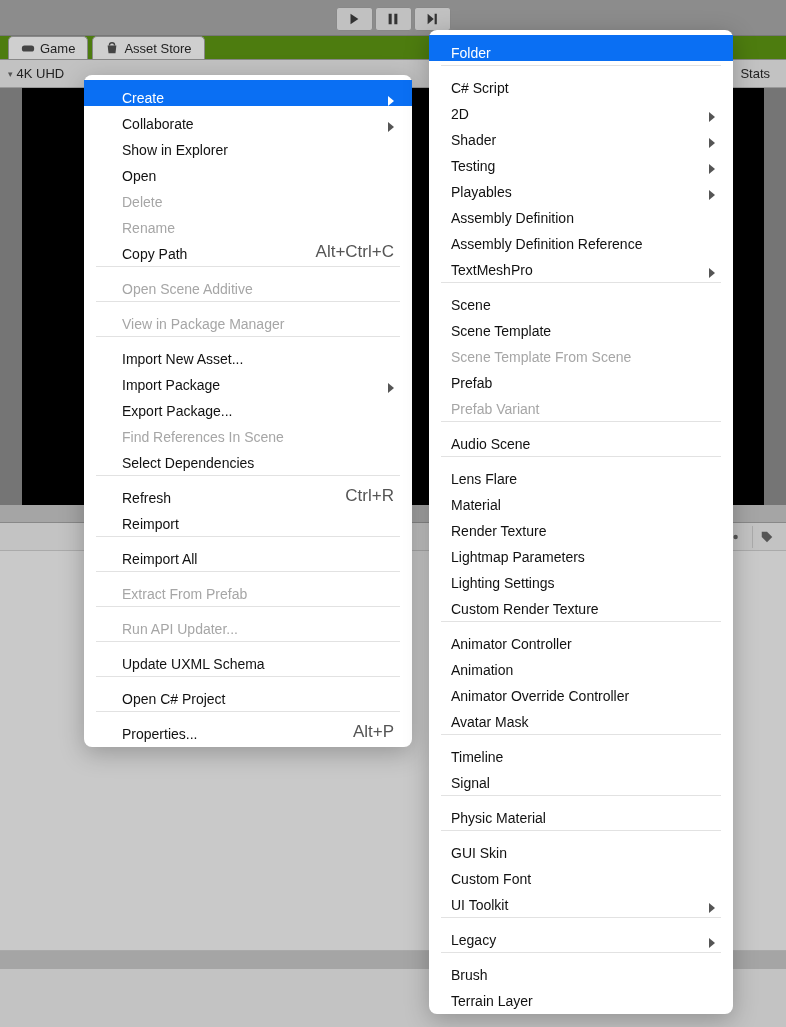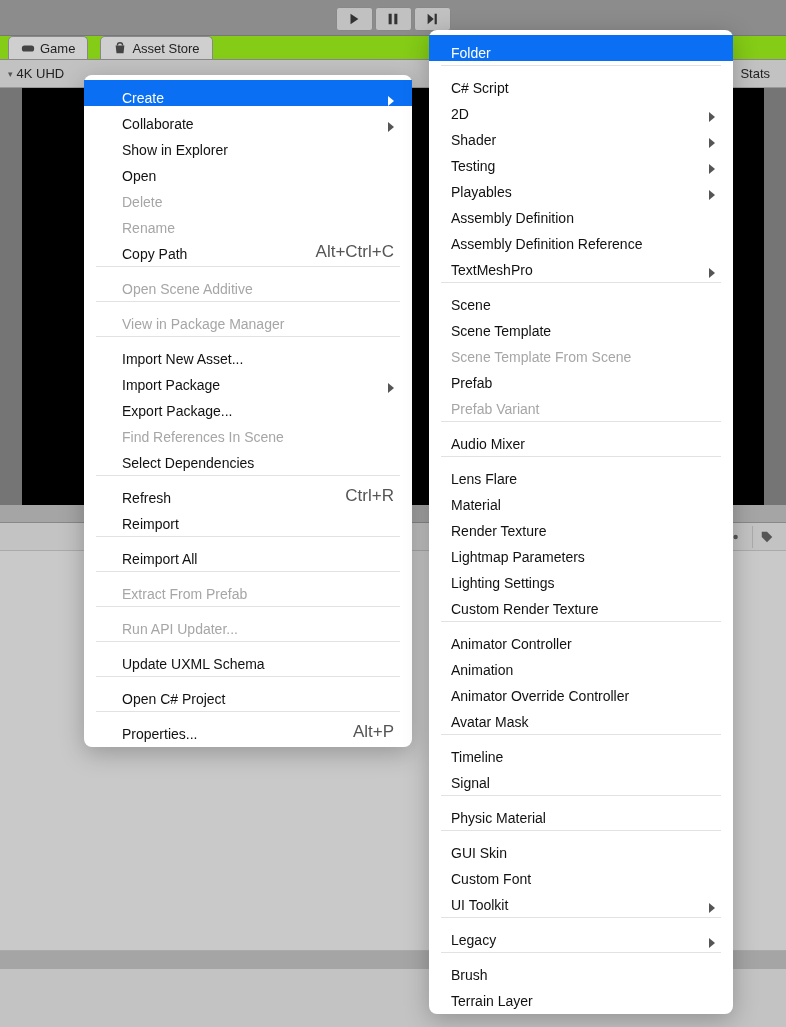--- a/index.html
+++ b/index.html
@@ -4,21 +4,21 @@
 <style>
   * { margin: 0; padding: 0; box-sizing: border-box; font-family: -apple-system, "Segoe UI", Arial, sans-serif; }
   body { width: 786px; height: 1027px; background: #aaa; overflow: hidden; position: relative; }
 
   
   .toolbar { height: 36px; background: #8c8c8c; border-bottom: 1px solid #777; display: flex; justify-content: center; align-items: center; gap: 2px; padding-top: 2px; }
   .tb-btn { width: 37px; height: 24px; background: #c1c1c1; border: 1px solid #888; border-radius: 3px; display: inline-flex; align-items: center; justify-content: center; cursor: pointer; }
   .tb-btn svg { width: 14px; height: 14px; fill: #333; }
 
   
-  .tabbar { height: 24px; background: #84cc16; border-bottom: 1px solid #888; display: flex; align-items: flex-end; }
+  .tabbar { height: 24px; background: #4d7c0f; border-bottom: 1px solid #888; display: flex; align-items: flex-end; }
   .tab { height: 23px; background: #cfcfcf; border: 1px solid #888; border-bottom: none; border-top-left-radius: 5px; border-top-right-radius: 5px; margin-left: 8px; padding: 0 12px; display: inline-flex; align-items: center; font-size: 13px; color: #222; gap: 5px; }
   .tab svg { width: 14px; height: 14px; fill: #444; }
 
   
   .subbar { height: 28px; background: #c2c2c2; border-bottom: 1px solid #999; display: flex; justify-content: space-between; align-items: center; padding: 0 8px; font-size: 13px; color: #222; }
   .subbar .l { display: flex; align-items: center; gap: 4px; }
   .dd-arrow { font-size: 9px; color: #555; }
 
   
   .viewport { position: absolute; top: 60px; left: 0; right: 0; height: 445px; background: #000; z-index: 0; border-left: 22px solid #757575; border-right: 22px solid #757575; }
@@ -87,21 +87,21 @@
   </div>
 </div>
 
 <div class="tabbar">
   <div class="tab">
     <svg viewBox="0 0 16 16">
         <rect x="1" y="5" rx="3" ry="3" width="14" height="7"></rect>
       </svg>
     <span>Game</span>
   </div>
-  <div class="tab" style="margin-left:12px;align-items:center;">
+  <div class="tab" style="margin-left:4px;align-items:center;">
     <svg viewBox="0 0 16 16">
         <path d="M3 5h10l-1 9H4z"></path>
         <path d="M5 5a3 3 0 0 1 6 0" fill="none" stroke="#444" stroke-width="1.5"></path>
       </svg>
     <span>Asset Store</span>
   </div>
 </div>
 
 <div class="subbar" style="position:absolute;top:60px;left:0;right:0;z-index:2;">
   <div class="l">
@@ -263,21 +263,21 @@
       <span>Scene Template From Scene</span>
     </div>
     <div class="item">
       <span>Prefab</span>
     </div>
     <div class="item disabled">
       <span>Prefab Variant</span>
     </div>
     <div class="sep"></div>
     <div class="item">
-      <span>Audio Mixer</span>
+      <span>Audio Scene</span>
     </div>
     <div class="sep"></div>
     <div class="item">
       <span>Lens Flare</span>
     </div>
     <div class="item">
       <span>Material</span>
     </div>
     <div class="item">
       <span>Render Texture</span>

